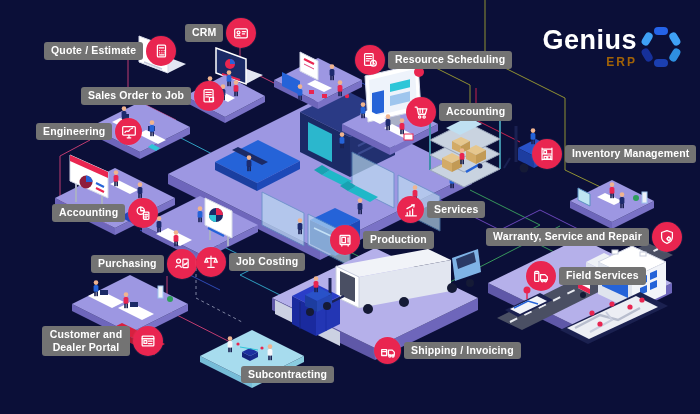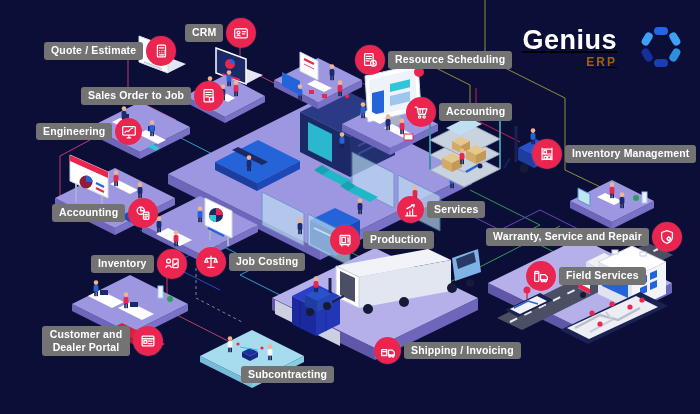--- a/index.html
+++ b/index.html
@@ -11,21 +11,21 @@
   .pill{background:#737373;color:#fff;font-weight:bold;font-size:10.5px;
         letter-spacing:.15px;padding:2px 7px;border-radius:3px;white-space:nowrap;
         line-height:1.25;}
   .pill.twoline{white-space:normal;width:74px;text-align:center;}
   .badge{width:30px;height:30px;border-radius:50%;background:#e92550;
          display:flex;align-items:center;justify-content:center;flex:0 0 auto;
          box-shadow:0 0 0 1px rgba(255,255,255,0.05);}
   .badge.sm{width:27px;height:27px;}
   .badge svg{width:18px;height:18px;display:block;}
   
-  #logo{position:absolute;top:24px;right:16px;display:flex;align-items:center;gap:21px;z-index:6;text-decoration:underline;}
+  #logo{position:absolute;top:24px;right:16px;display:flex;align-items:center;gap:1px;z-index:6;}
   #logo .words{text-align:right;line-height:1;}
   #logo .brand{color:#fff;font-weight:bold;font-size:27px;letter-spacing:.5px;}
   #logo .product{color:#a16207;font-weight:bold;font-size:12px;letter-spacing:2px;margin-top:2px;}
 </style>
 </head>
 <body>
 
 <div id="stage">
 
 <svg id="scene" width="700" height="414" viewBox="0 0 700 414">
@@ -526,21 +526,21 @@
 </div>
 <div class="module" style="left:52px;top:198px">
   <span class="pill">Accounting</span>
   <span class="badge">
         <svg viewBox="0 0 20 20">
           <use href="#i-pieledger"></use>
         </svg>
       </span>
 </div>
 <div class="module" style="left:91px;top:249px">
-  <span class="pill">Inventory</span>
+  <span class="pill">Purchasing</span>
   <span class="badge">
         <svg viewBox="0 0 20 20">
           <use href="#i-personreport"></use>
         </svg>
       </span>
 </div>
 <div class="module" style="left:196px;top:247px">
   <span class="badge">
         <svg viewBox="0 0 20 20">
           <use href="#i-scales"></use>

